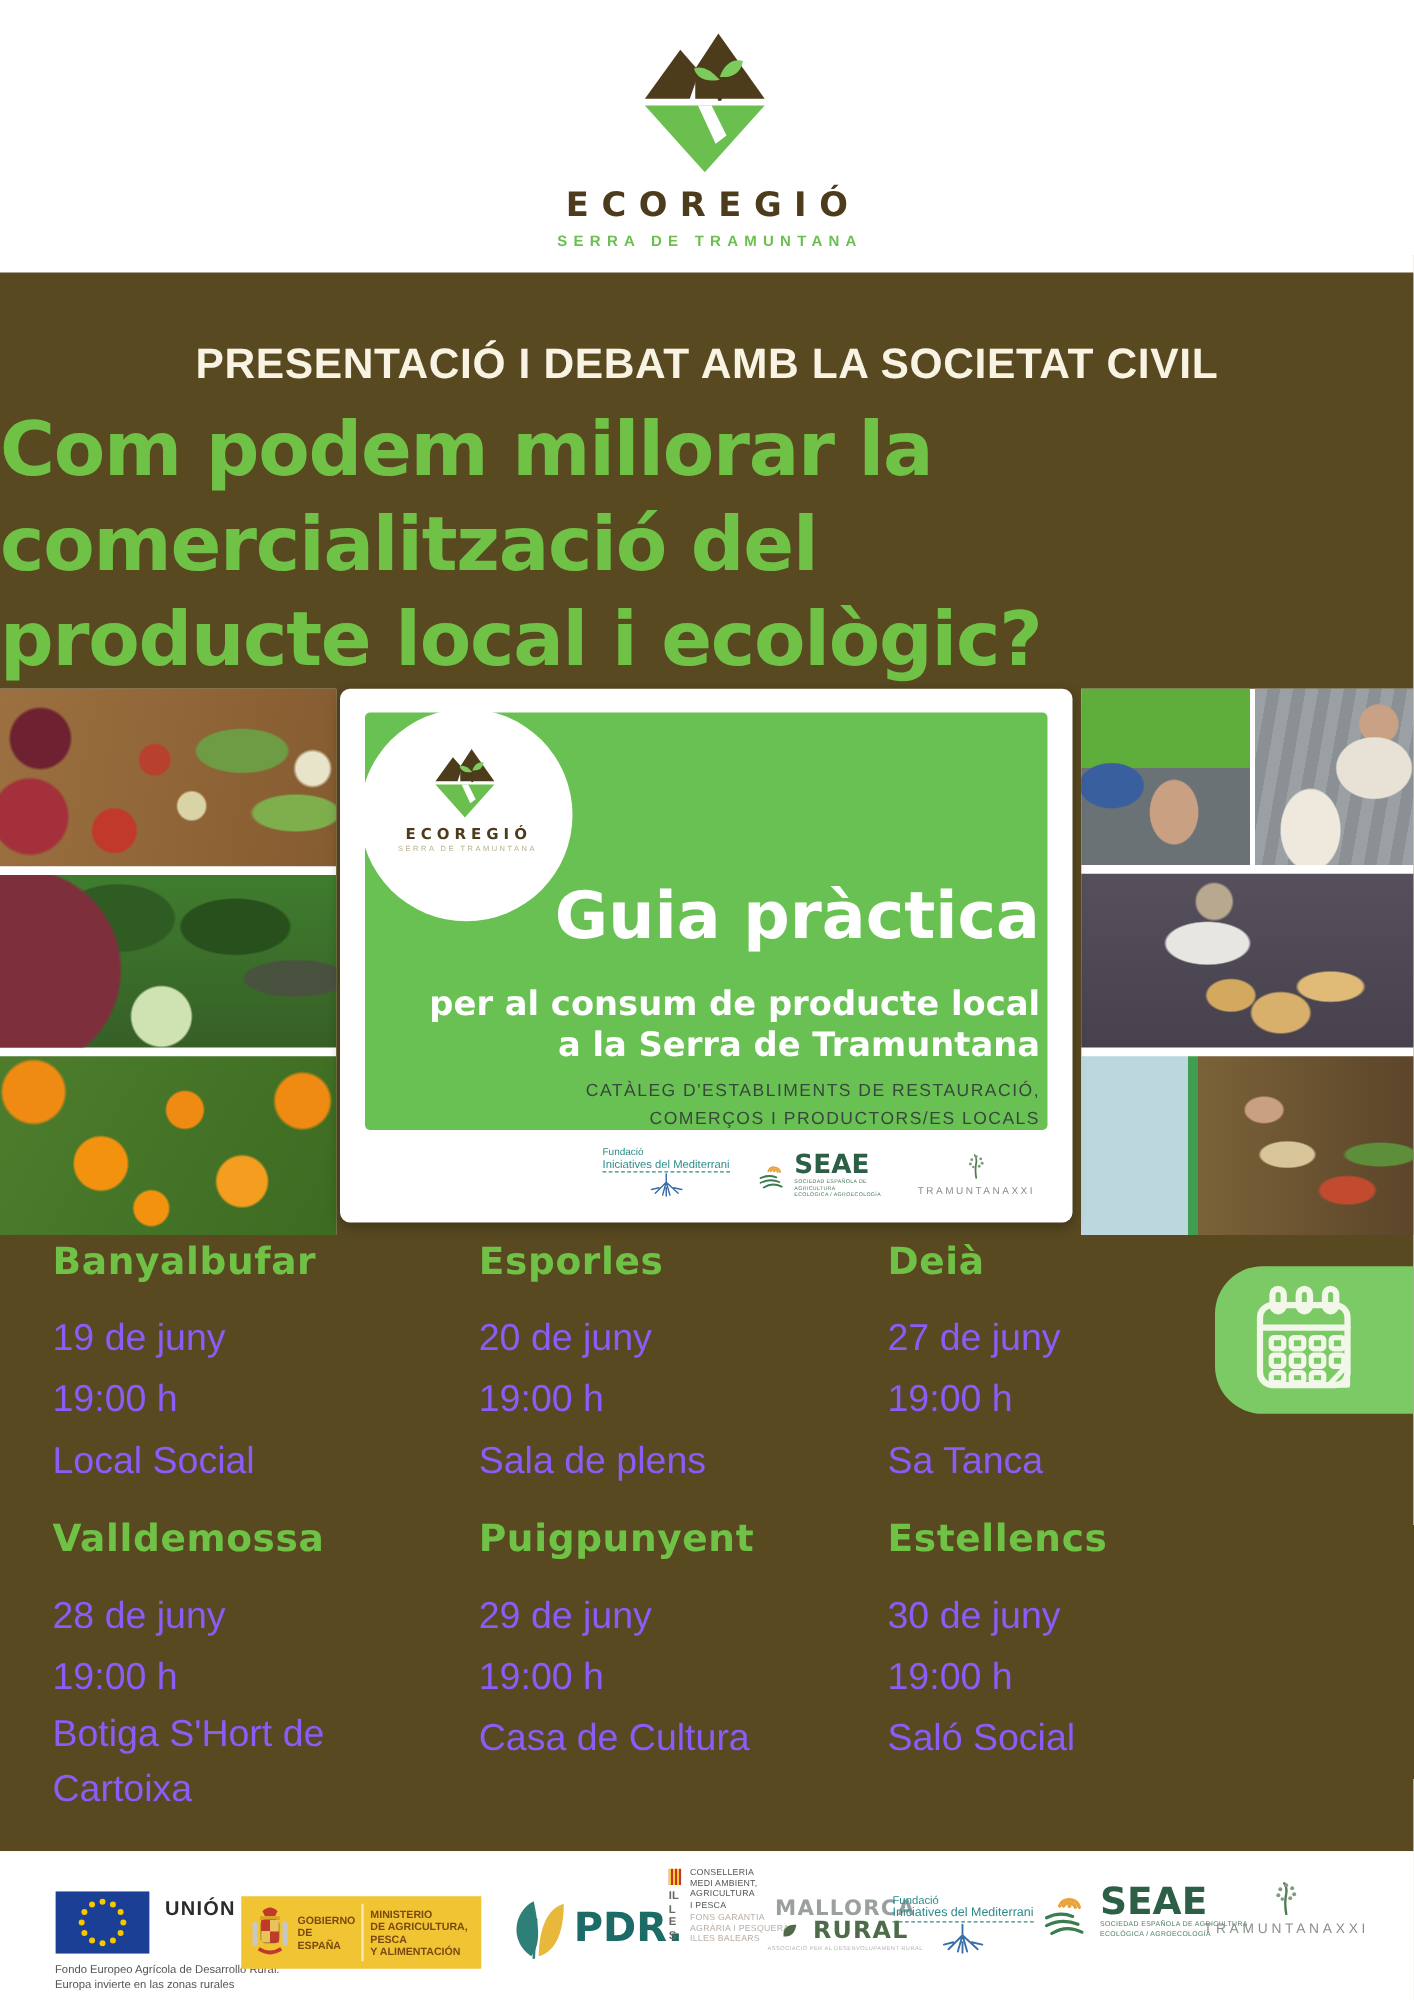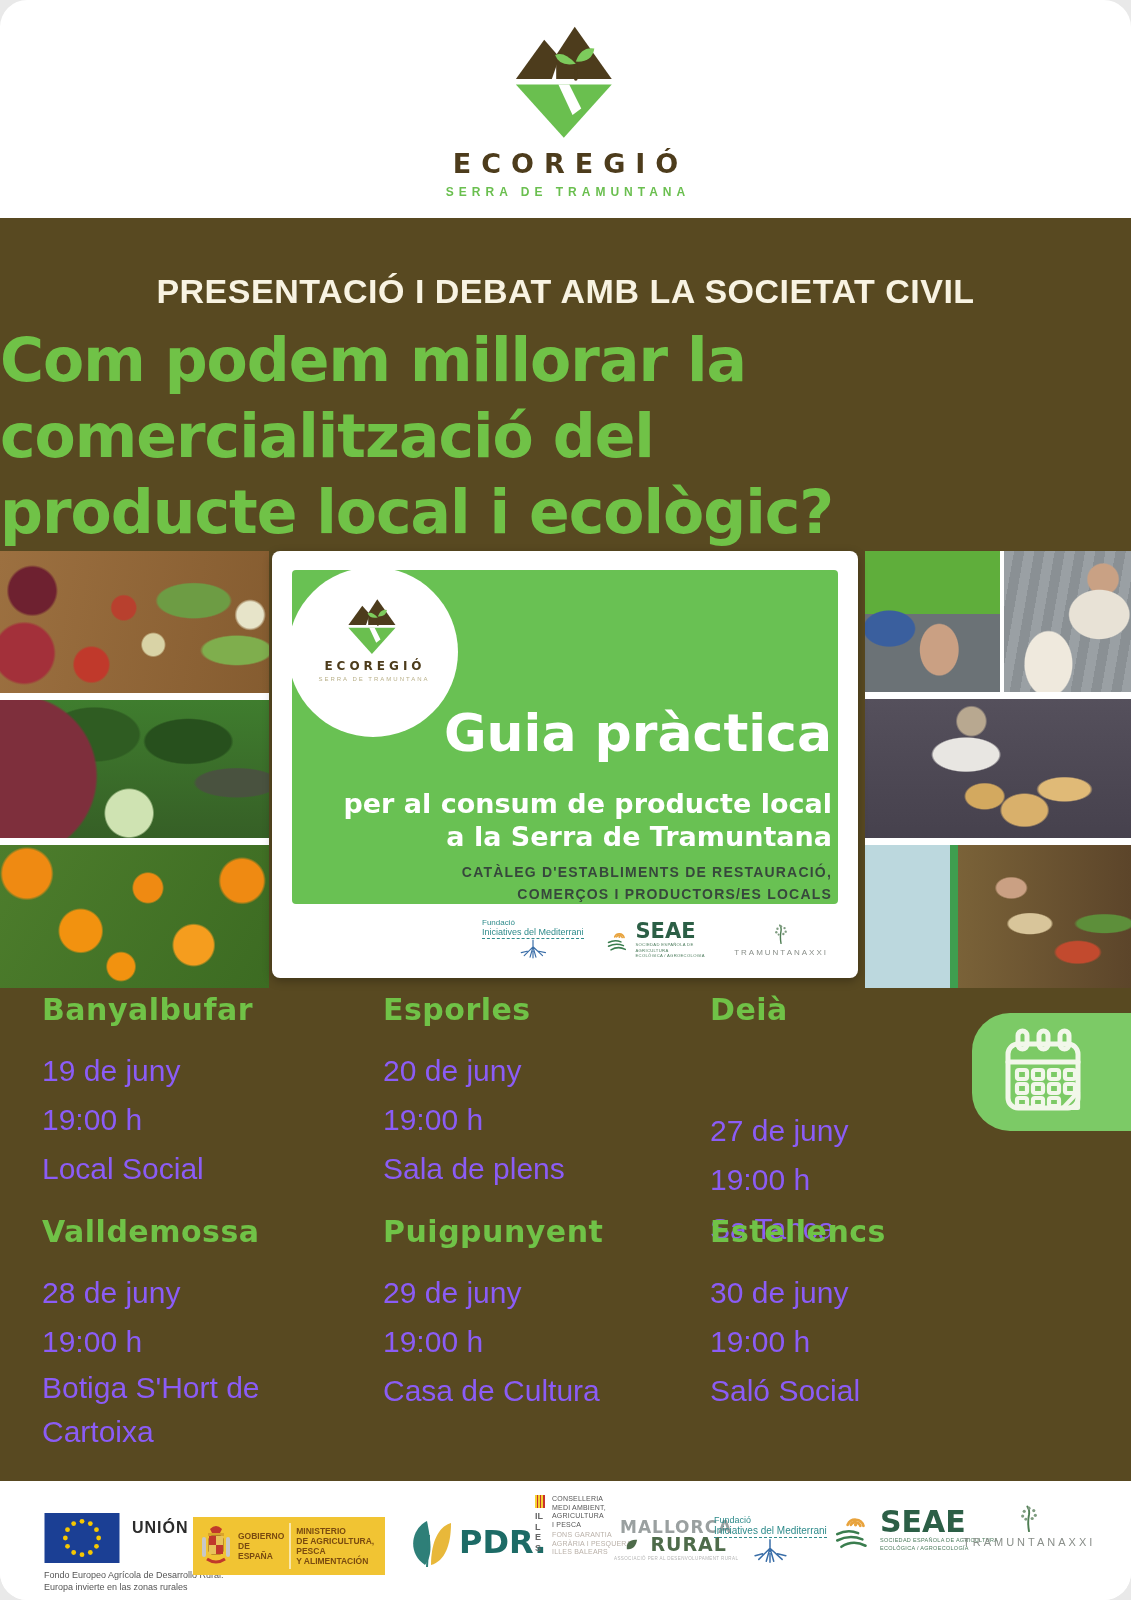--- a/index.html
+++ b/index.html
@@ -1,17 +1,17 @@
 <!DOCTYPE html>
 <html><head>
 <meta charset="utf-8">
 <style>
   html,body{margin:0;padding:0;background:#e9e9e9;}
   .poster{position:relative;width:1131px;height:1600px;margin:0 auto;background:#ffffff;overflow:hidden;
-          font-family:"Liberation Sans",sans-serif;border-radius:27px;}
+          font-family:"Liberation Sans",sans-serif;}
   .abs{position:absolute;}
 
   
   .brand{left:0;top:18px;width:1131px;text-align:center;}
   .brand svg{width:128px;height:122px;}
   .brand-name{margin-top:4px;font-family:"DejaVu Sans",sans-serif;font-size:27px;font-weight:600;
               letter-spacing:10px;padding-left:10px;color:#4d3c1c;}
   .brand-tag{margin-top:6px;font-size:12px;font-weight:600;letter-spacing:5px;padding-left:5px;color:#6abf4f;}
 
   
@@ -81,21 +81,21 @@
                text-align:center;}
   .card-circle svg{width:62px;height:60px;margin-top:28px;}
   .mini-name{font-family:"DejaVu Sans",sans-serif;font-size:12px;font-weight:600;letter-spacing:4px;
              padding-left:4px;color:#4d3c1c;}
   .mini-tag{margin-top:3px;font-size:6px;letter-spacing:2px;padding-left:2px;color:#b9b089;}
   .card-title{position:absolute;right:26px;top:152px;width:540px;text-align:right;color:#ffffff;
               font-family:"DejaVu Sans",sans-serif;font-weight:bold;font-size:52px;letter-spacing:0;}
   .card-sub{position:absolute;right:26px;top:236px;width:540px;text-align:right;color:#ffffff;
             font-family:"DejaVu Sans",sans-serif;font-weight:bold;font-size:27px;line-height:33px;}
   .card-cat{position:absolute;right:26px;top:310px;width:520px;text-align:right;color:#37473c;
-            font-size:14px;font-weight:bold;letter-spacing:1.2px;line-height:22px;}
+            font-size:14px;font-weight:normal;letter-spacing:1.2px;line-height:22px;}
   .card-partners{position:absolute;left:210px;top:360px;right:30px;height:58px;display:flex;
                  align-items:center;justify-content:flex-end;gap:22px;}
 
   
   .fund-wrap{text-align:center;}
   .fund-l1{font-size:9px;color:#2e8b8b;text-align:left;}
   .fund-l2{font-size:10px;color:#2e8b8b;border-bottom:1px dashed #2e8b8b;padding-bottom:1px;white-space:nowrap;}
   .seae-wrap{display:flex;align-items:center;gap:5px;}
   .seae-txt{font-family:"DejaVu Sans",sans-serif;font-weight:bold;color:#2c5f46;line-height:1;}
   .seae-cap{color:#4e7d5e;letter-spacing:.3px;line-height:1.4;}
@@ -261,21 +261,21 @@
   </div>
 
   <div class="loc-name" style="left:383px;top:992px;">Esporles</div>
   <div class="loc-details" style="left:383px;top:1046px;">
     <div>20 de juny</div>
     <div>19:00 h</div>
     <div>Sala de plens</div>
   </div>
 
   <div class="loc-name" style="left:710px;top:992px;">Deià</div>
-  <div class="loc-details" style="left:710px;top:1106px;width:240px;">
+  <div class="loc-details" style="left:710px;top:1046px;width:240px;">
     <div>27 de juny</div>
     <div>19:00 h</div>
     <div>Sa Tanca</div>
   </div>
 
   <div class="loc-name" style="left:42px;top:1214px;">Valldemossa</div>
   <div class="loc-details" style="left:42px;top:1268px;width:310px;">
     <div>28 de juny</div>
     <div>19:00 h</div>
     <div style="line-height:44px;">Botiga S'Hort de Cartoixa</div>

